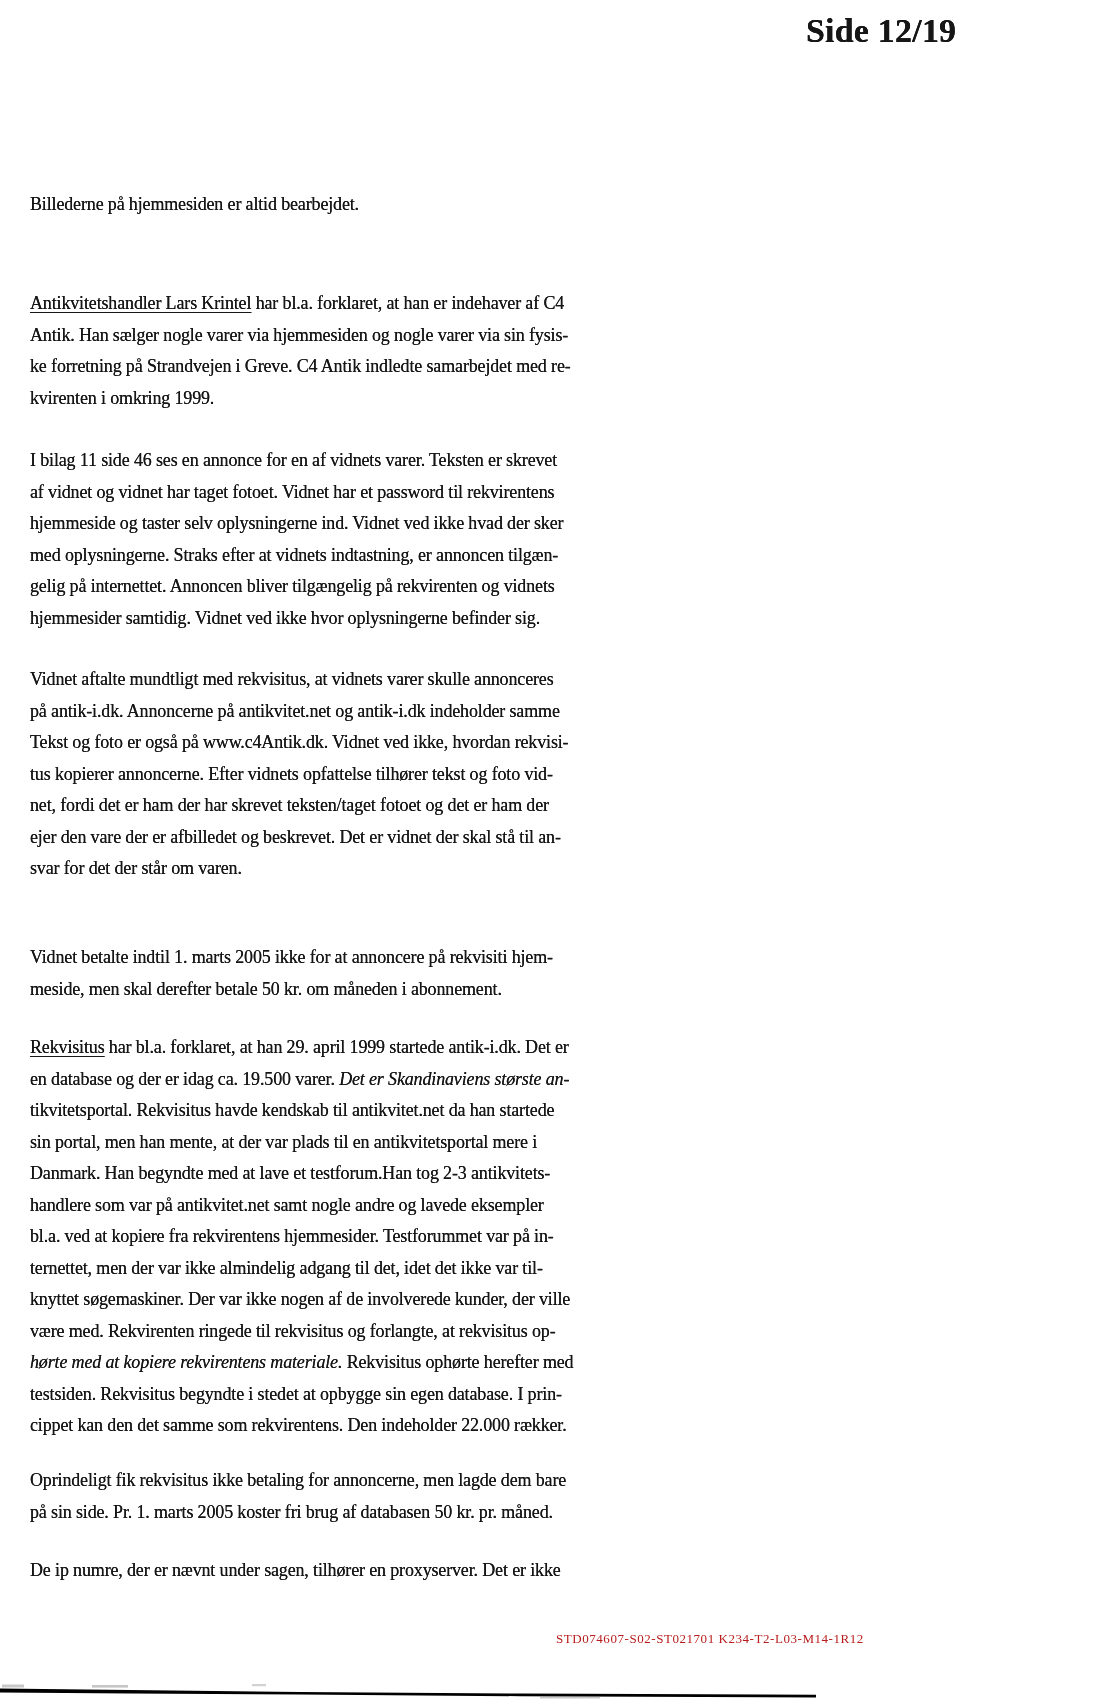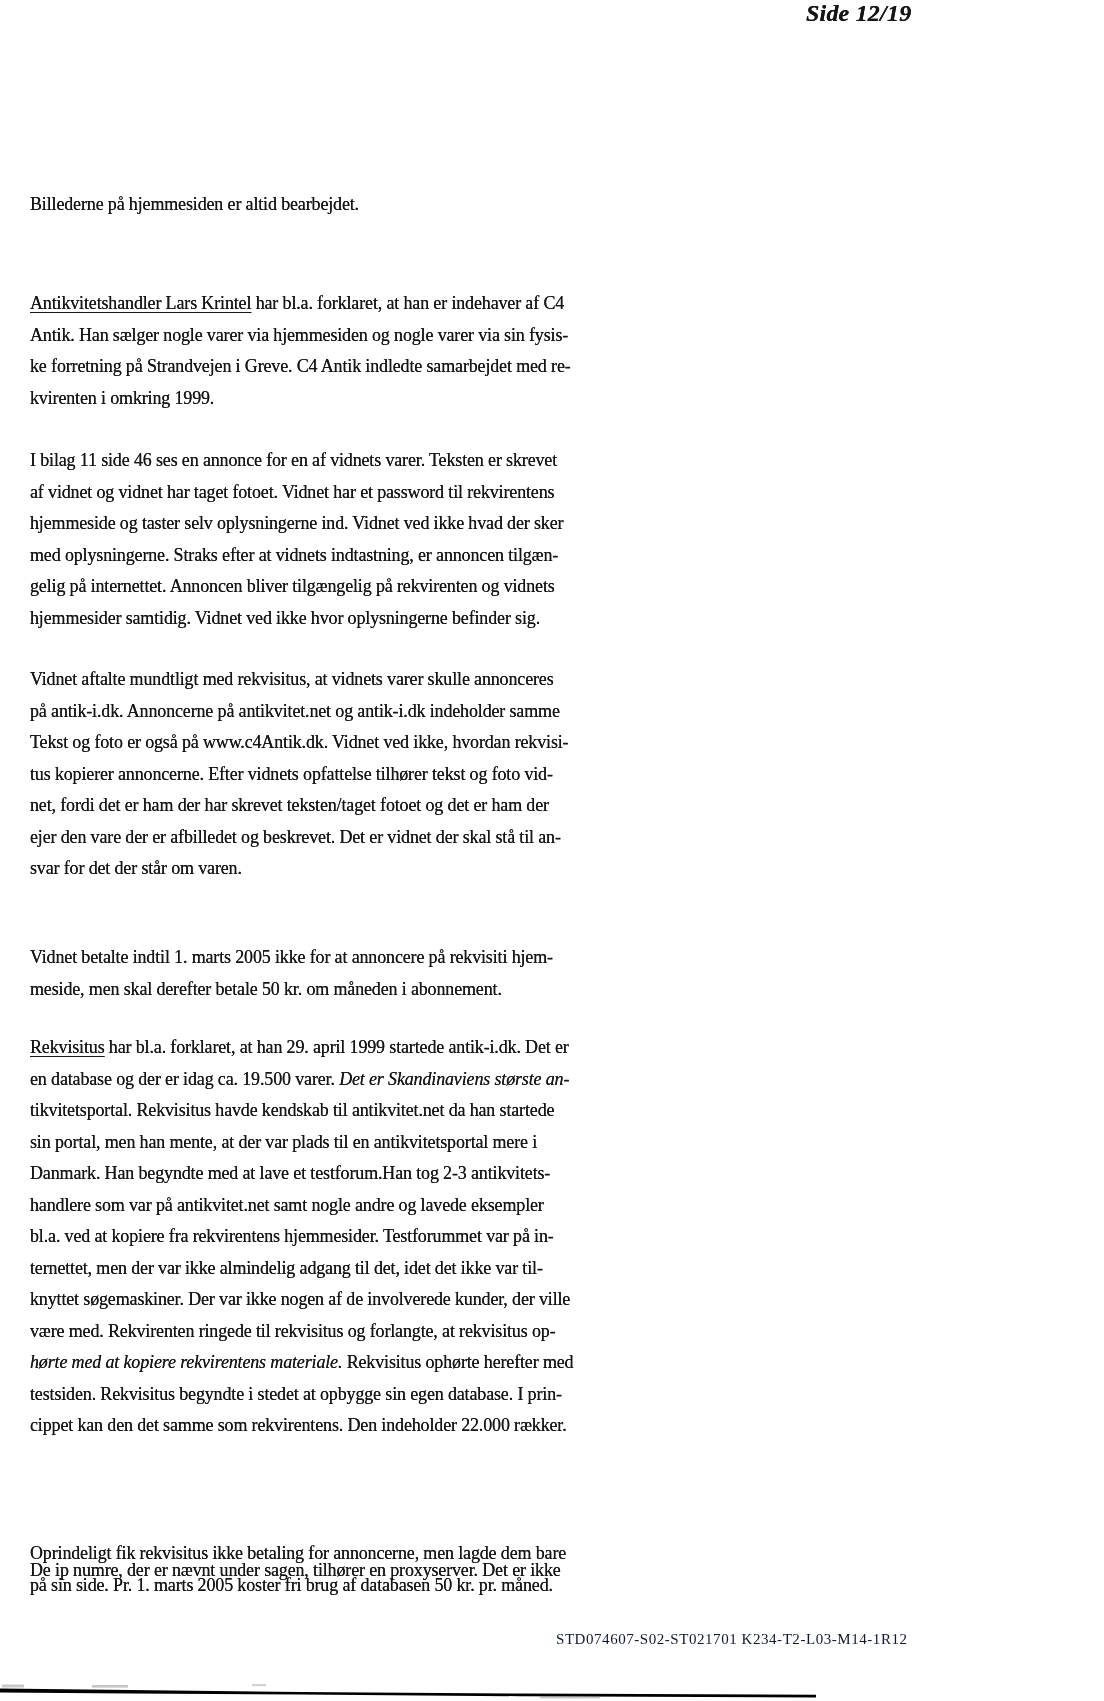--- a/index.html
+++ b/index.html
@@ -8,48 +8,47 @@
     width: 1104px;
     height: 1701px;
     background: #ffffff;
     overflow: hidden;
     font-family: "Liberation Serif", serif;
     color: #161616;
   }
   .page-number {
     position: absolute;
     left: 806px;
-    top: 0;
-    font-size: 24px;
+    top: 12px;
+    font-size: 34px;
     font-weight: bold;
     letter-spacing: 0.2px;
     text-shadow: 0 0 0.6px #000;
     white-space: nowrap;
-    font-style: italic;
   }
   .doc-body { position: absolute; inset: 0; }
   .para {
     position: absolute;
     left: 30px;
     font-size: 18px;
     line-height: 31.5px;
     letter-spacing: -0.15px;
     white-space: nowrap;
     text-shadow: 0 0 0.55px #1c1c1c;
   }
   .line { height: 31.5px; }
   .run-u { text-decoration: underline; text-underline-offset: 3px; }
   .run-i { font-style: italic; }
   .footer-code {
     position: absolute;
     left: 556px;
     top: 1631px;
-    font-size: 15px;
+    font-size: 13px;
     letter-spacing: 0.55px;
-    color: #0f172a;
+    color: #b91c1c;
     filter: blur(0.35px);
     white-space: nowrap;
   }
   .scan-line { position: absolute; left: 0; top: 1680px; }
 </style>
 </head>
 <body>
 
 <div class="page">
 
@@ -94,21 +93,21 @@
         <div class="line"><span>Danmark. Han begyndte med at lave et testforum.Han tog 2-3 antikvitets-</span></div>
         <div class="line"><span>handlere som var på antikvitet.net samt nogle andre og lavede eksempler</span></div>
         <div class="line"><span>bl.a. ved at kopiere fra rekvirentens hjemmesider. Testforummet var på in-</span></div>
         <div class="line"><span>ternettet, men der var ikke almindelig adgang til det, idet det ikke var til-</span></div>
         <div class="line"><span>knyttet søgemaskiner. Der var ikke nogen af de involverede kunder, der ville</span></div>
         <div class="line"><span>være med. Rekvirenten ringede til rekvisitus og forlangte, at rekvisitus op-</span></div>
         <div class="line"><span class="run-i">hørte med at kopiere rekvirentens materiale.</span><span> Rekvisitus ophørte herefter med</span></div>
         <div class="line"><span>testsiden. Rekvisitus begyndte i stedet at opbygge sin egen database. I prin-</span></div>
         <div class="line"><span>cippet kan den det samme som rekvirentens. Den indeholder 22.000 rækker.</span></div>
       </div>
-      <div class="para" style="top: 1538px;">
+      <div class="para" style="top: 1465px;">
         <div class="line"><span>Oprindeligt fik rekvisitus ikke betaling for annoncerne, men lagde dem bare</span></div>
         <div class="line"><span>på sin side. Pr. 1. marts 2005 koster fri brug af databasen 50 kr. pr. måned.</span></div>
       </div>
       <div class="para" style="top: 1555px;">
         <div class="line"><span>De ip numre, der er nævnt under sagen, tilhører en proxyserver. Det er ikke</span></div>
       </div>
     </div>
 
   <div class="footer-code">STD074607-S02-ST021701 K234-T2-L03-M14-1R12</div>
 

